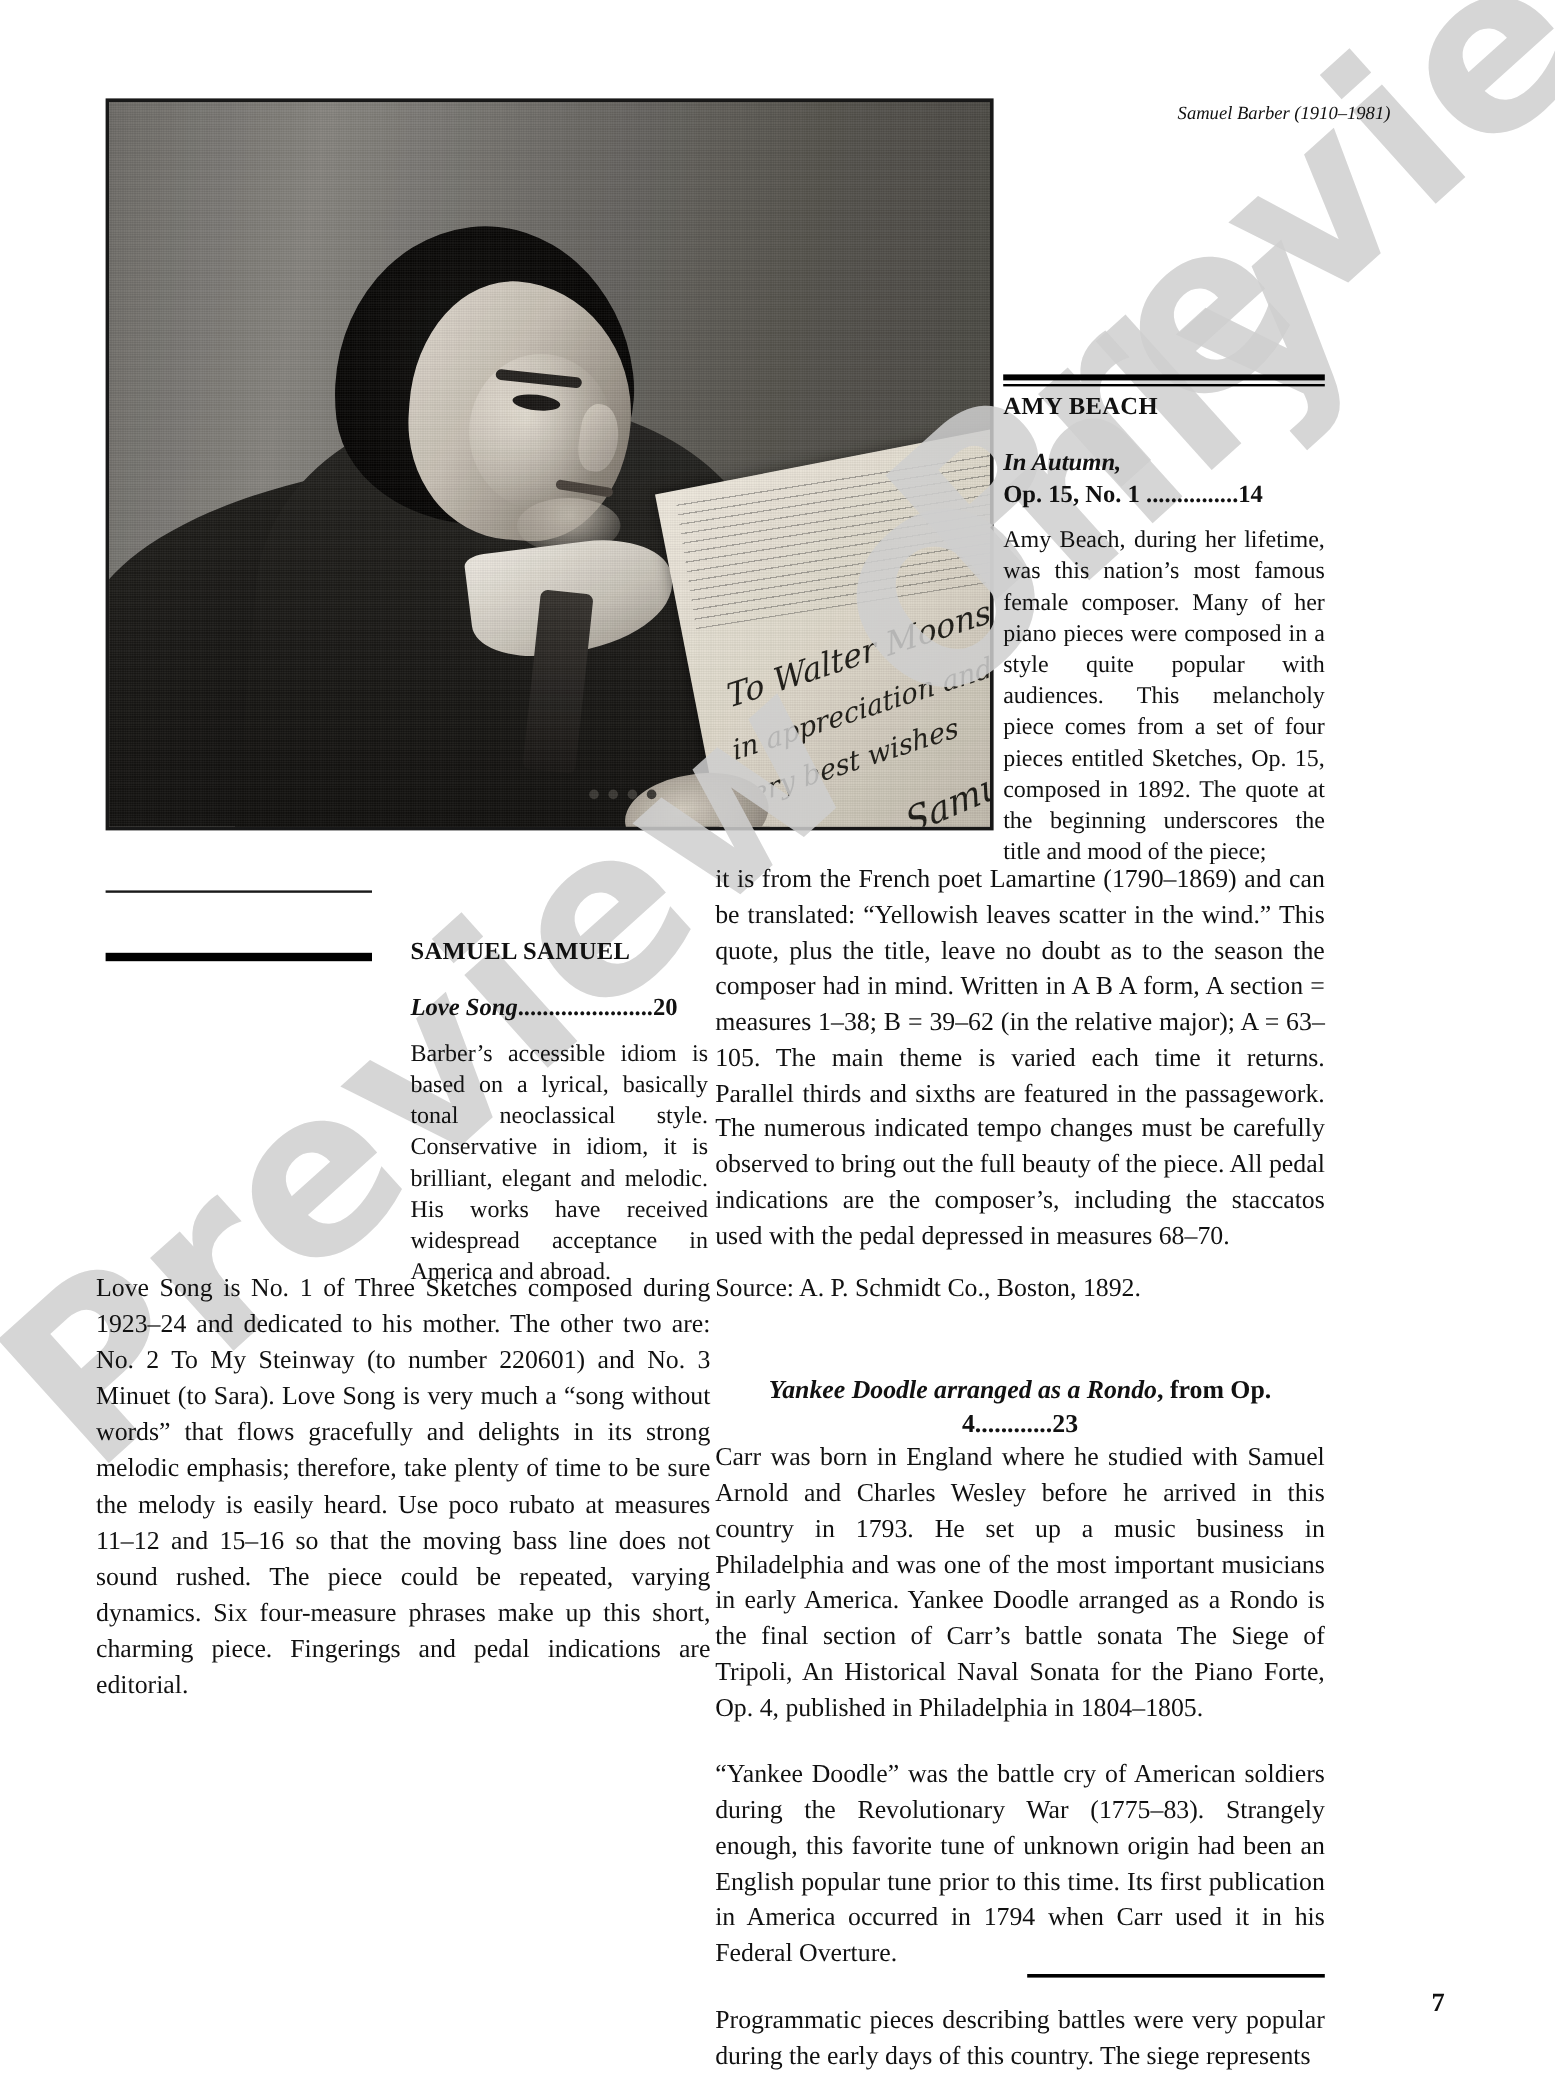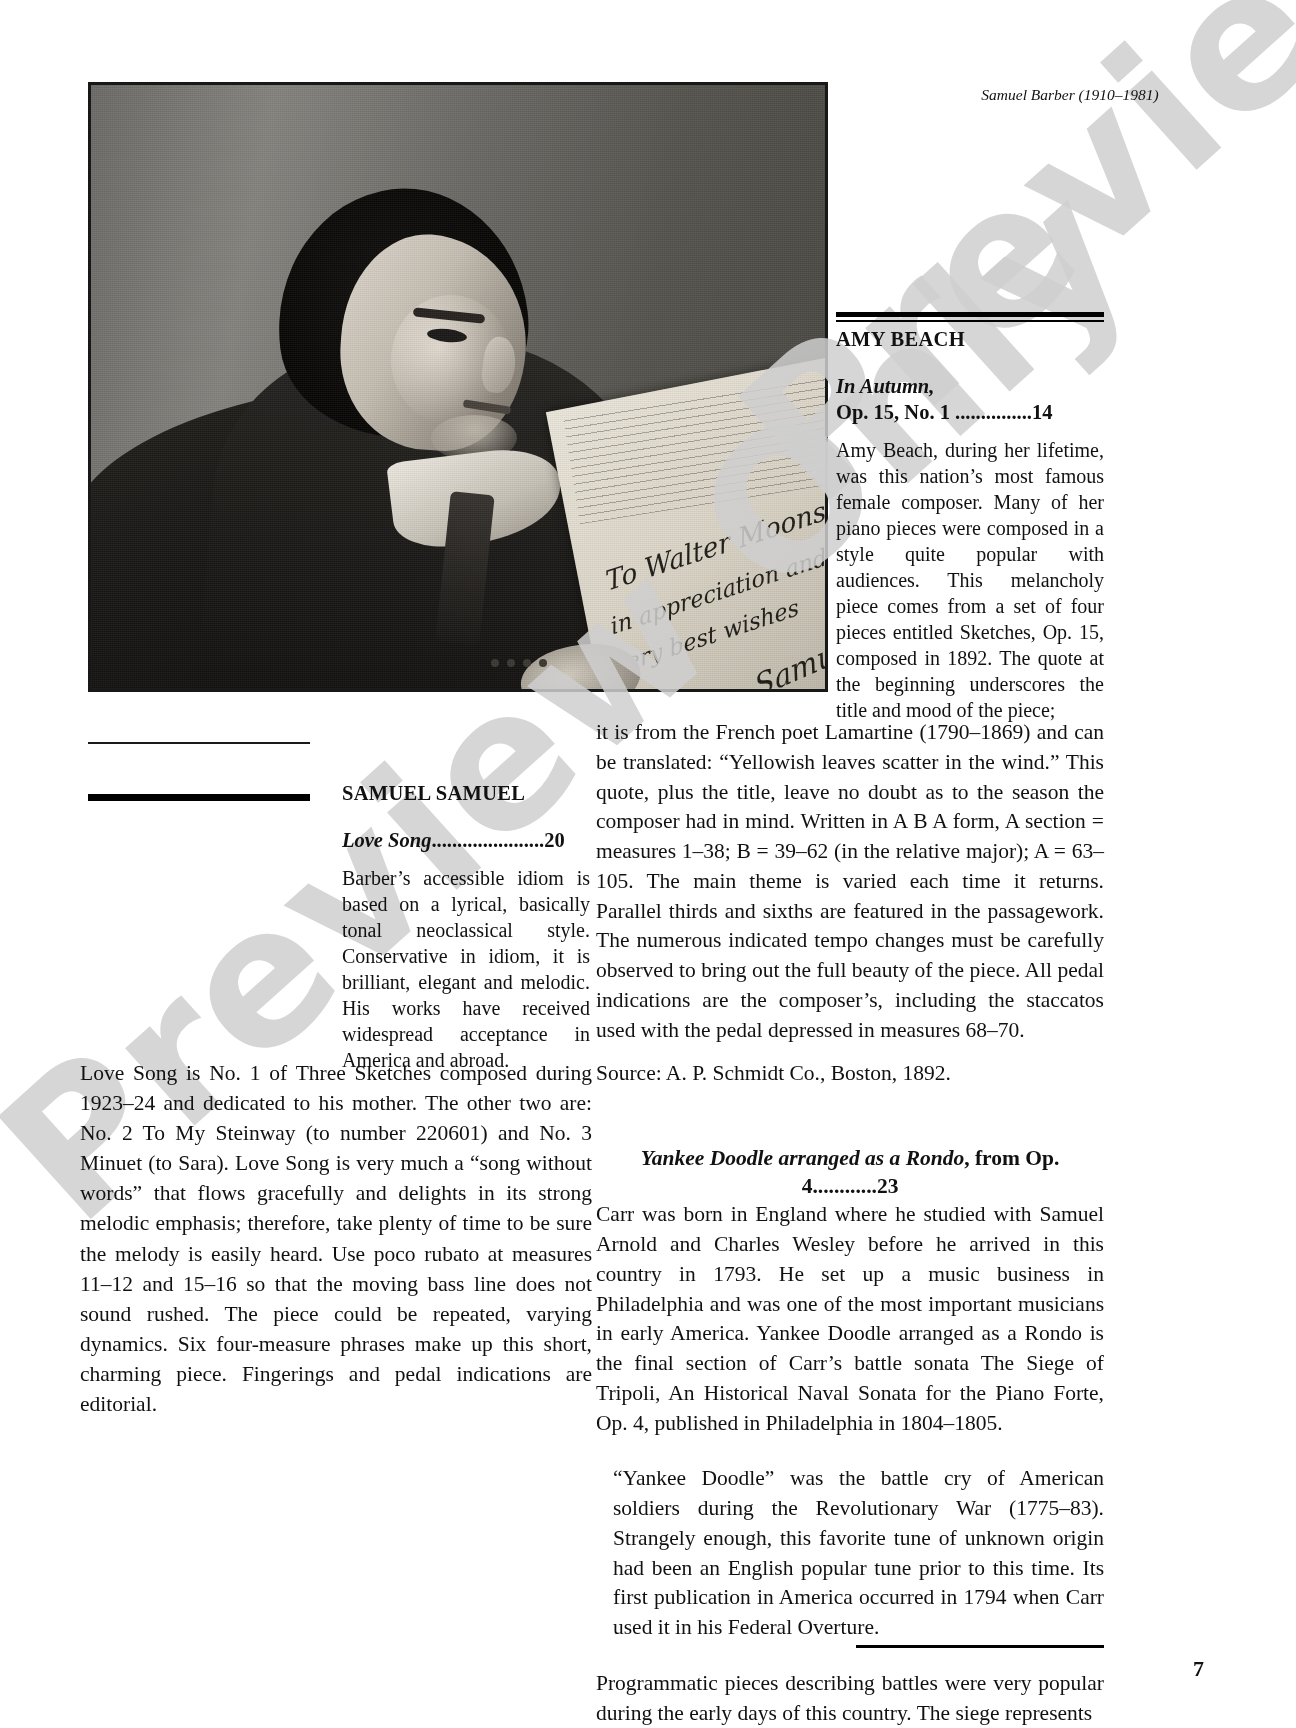--- a/index.html
+++ b/index.html
@@ -232,21 +232,21 @@
   <div class="left-body">Love Song is No. 1 of Three Sketches composed during 1923–24 and dedicated to his mother.  The other two are: No. 2 To My Steinway (to number 220601) and No. 3 Minuet (to Sara).  Love Song is very much a “song without words” that flows gracefully and delights in its strong melodic emphasis; therefore, take plenty of time to be sure the melody is easily heard.  Use poco rubato at measures 11–12 and 15–16 so that the moving bass line does not sound rushed.  The piece could be repeated, varying dynamics.  Six four-measure phrases make up this short, charming piece. Fingerings and pedal indications are editorial.</div>
 
   <div class="col-right-full wide">
     <p class="body">it is from the French poet Lamartine (1790–1869) and can be translated:  “Yellowish leaves scatter in the wind.”  This quote, plus the title, leave no doubt as to the season the composer had in mind. Written in A B A form, A section = measures 1–38; B = 39–62 (in the relative major); A = 63–105.  The main theme is varied each time it returns. Parallel thirds and sixths are featured in the passagework. The numerous indicated tempo changes must be carefully observed to bring out the full beauty of the piece.  All pedal indications are the composer’s, including the staccatos used with the pedal depressed in measures 68–70.</p>
     <p class="body" style="margin-bottom:56px;">Source:  A. P. Schmidt Co., Boston, 1892.</p>
 
     <div class="piece" style="margin-bottom:0;text-align:center;">
       <em>Yankee Doodle arranged as a Rondo</em><span>, from Op. 4</span><span>............</span><span>23</span>
     </div>
     <p class="body" style="margin-bottom:26px;">Carr was born in England where he studied with Samuel Arnold and Charles Wesley before he arrived in this country in 1793.  He set up a music business in Philadelphia and was one of the most important musicians in early America.  Yankee Doodle arranged as a Rondo is the final section of Carr’s battle sonata The Siege of Tripoli, An Historical Naval Sonata for the Piano Forte, Op. 4, published in Philadelphia in 1804–1805.</p>
-    <p class="body" style="margin-bottom:26px;margin-left:17px;">“Yankee Doodle” was the battle cry of American soldiers during the Revolutionary War (1775–83).  Strangely enough, this favorite tune of unknown origin had been an English popular tune prior to this time.  Its first publication in America occurred in 1794 when Carr used it in his Federal Overture.</p>
+    <p class="body" style="margin-bottom:26px;">“Yankee Doodle” was the battle cry of American soldiers during the Revolutionary War (1775–83).  Strangely enough, this favorite tune of unknown origin had been an English popular tune prior to this time.  Its first publication in America occurred in 1794 when Carr used it in his Federal Overture.</p>
     <p class="body">Programmatic pieces describing battles were very popular during the early days of this country.  The siege represents</p>
   </div>
 
   <div class="footer">
     <div class="frule"></div>
   </div>
   <div class="pagenum">7</div>
 
   <div class="watermark">
     <div class="wm-text wm1">Preview Only</div>

